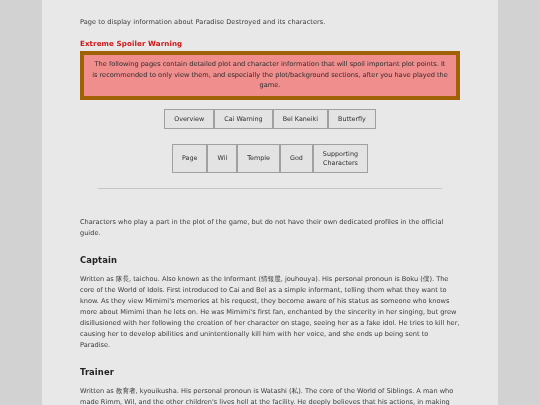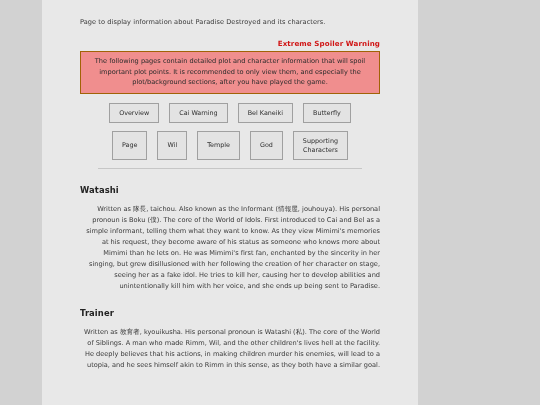--- a/index.html
+++ b/index.html
@@ -6,61 +6,60 @@
   html, body {
     margin: 0; padding: 0;
     width: 540px; height: 405px;
     overflow: hidden;
     background: #d2d2d2;
     font-family: "DejaVu Sans", "Liberation Sans", sans-serif;
   }
   #page {
     position: absolute;
     left: 42px; top: 0;
-    width: 376px;
+    width: 456px;
     height: 405px;
     background: #e8e8e8;
     overflow: hidden;
   }
   .inner {
     padding: 0 38px;
   }
   .intro {
     font-size: 6.6px;
     line-height: 11px;
     color: #3a3a3a;
     padding-top: 17px;
     letter-spacing: 0.06px;
   }
   .intro p { margin: 0; }
   .warn-title {
-    text-align: right;
+    text-align: left;
     color: #d01414;
     font-weight: bold;
     font-size: 7.1px;
     margin-top: 11px;
     letter-spacing: 0.1px;
   }
   .warn-box {
     margin-top: 3px;
     background: #f08e8e;
-    border: 1px solid #a16207;
+    border: 4px solid #a16207;
     color: #2b2b2b;
     font-size: 6.6px;
     line-height: 10.5px;
     text-align: center;
     padding: 4px 8px 5px 8px;
   }
   .btn-rows { margin-top: 9px; }
   .btn-row {
     display: flex;
     justify-content: center;
     align-items: stretch;
-    gap: 10px;
-    margin-bottom: 8px;
+    margin-bottom: 15px;
   }
   .nav-btn {
     background: #e3e3e3;
     border: 1px solid #a0a0a0;
     color: #2f2f2f;
     font-size: 6.4px;
     line-height: 8.5px;
     padding: 5px 9px;
     text-align: center;
     display: flex;
@@ -86,21 +85,21 @@
     font-weight: bold;
     color: #232323;
     margin: 16px 0 0 0;
     letter-spacing: 0.1px;
   }
   .body-p {
     font-size: 6.6px;
     line-height: 11px;
     color: #3a3a3a;
     margin: 9px 0 0 0;
-    text-align: right;
+    text-align: left;
   }
   .jp { font-family: "DejaVu Sans", sans-serif; }
 </style>
 </head>
 <body>
 
 <div id="page">
   <div class="inner">
 
     <div class="intro">
@@ -122,21 +121,22 @@
         <div class="nav-btn">Wil</div>
         <div class="nav-btn">Temple</div>
         <div class="nav-btn">God</div>
         <div class="nav-btn">Supporting
 Characters</div>
       </div>
     </div>
 
     <hr class="rule">
 
+    <div class="lead">Characters who play a part in the plot of the game, but do not have their own dedicated profiles in the official guide.</div>
 
-    <h2 class="sec">Watashi</h2>
+    <h2 class="sec">Captain</h2>
     <p class="body-p jp">Written as 隊長, taichou. Also known as the Informant (情報屋, jouhouya). His personal pronoun is Boku (僕). The core of the World of Idols. First introduced to Cai and Bel as a simple informant, telling them what they want to know. As they view Mimimi's memories at his request, they become aware of his status as someone who knows more about Mimimi than he lets on. He was Mimimi's first fan, enchanted by the sincerity in her singing, but grew disillusioned with her following the creation of her character on stage, seeing her as a fake idol. He tries to kill her, causing her to develop abilities and unintentionally kill him with her voice, and she ends up being sent to Paradise.</p>
 
     <h2 class="sec">Trainer</h2>
     <p class="body-p jp">Written as 教育者, kyouikusha. His personal pronoun is Watashi (私). The core of the World of Siblings. A man who made Rimm, Wil, and the other children's lives hell at the facility. He deeply believes that his actions, in making children murder his enemies, will lead to a utopia, and he sees himself akin to Rimm in this sense, as they both have a similar goal.</p>
 
   </div>
 </div>
 
 </body></html>

